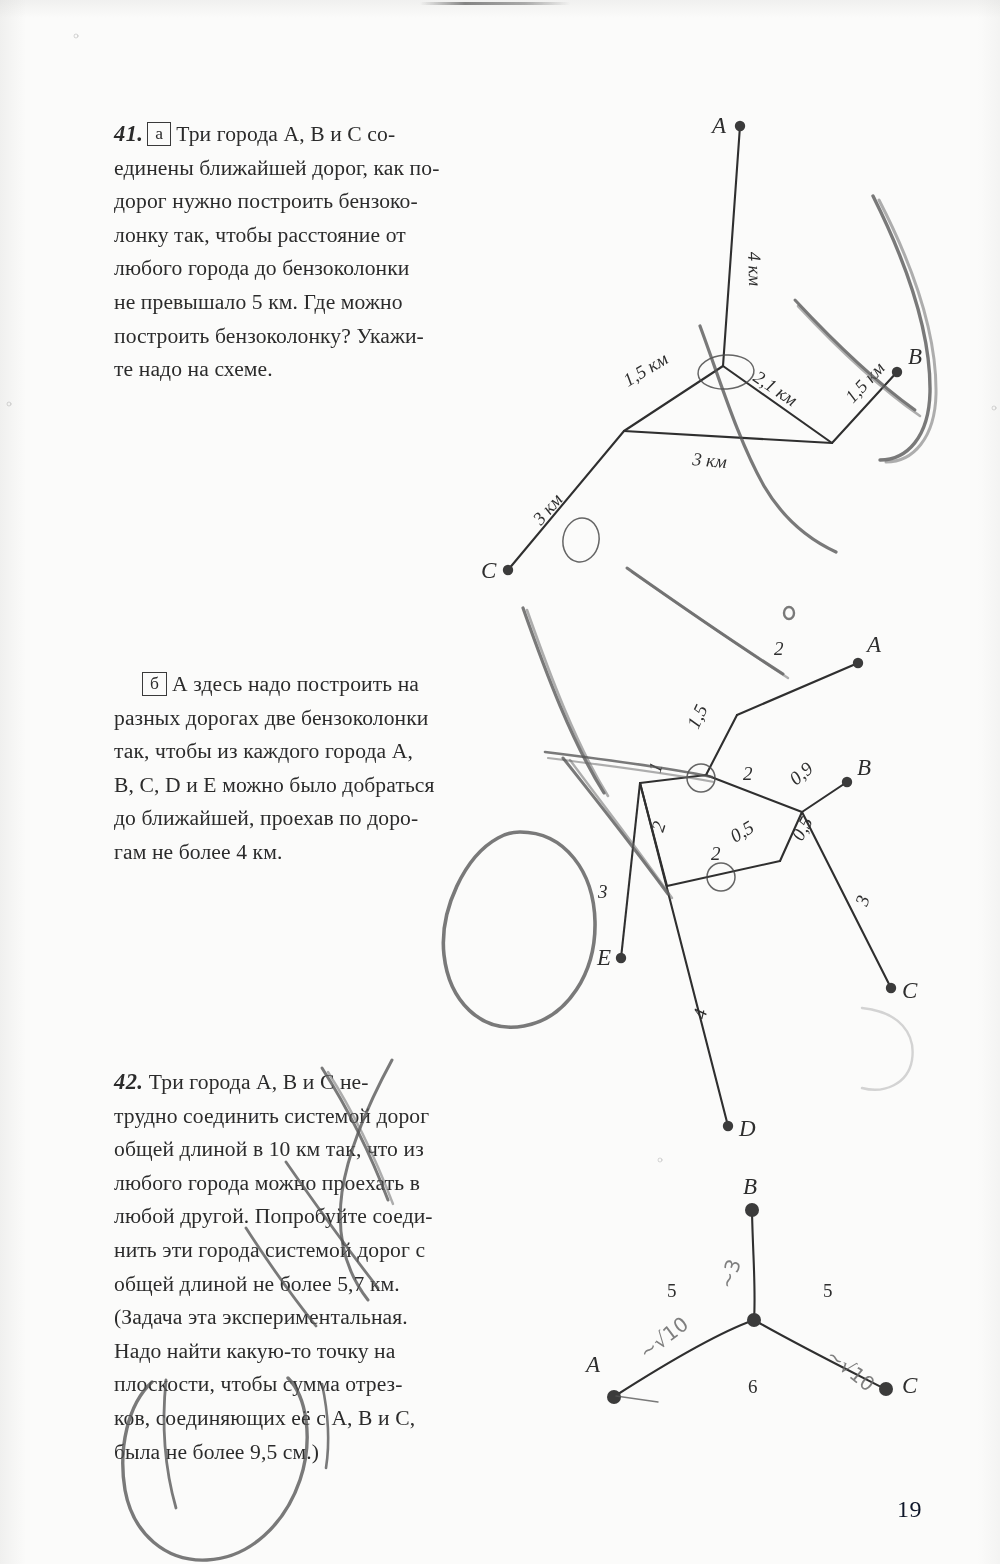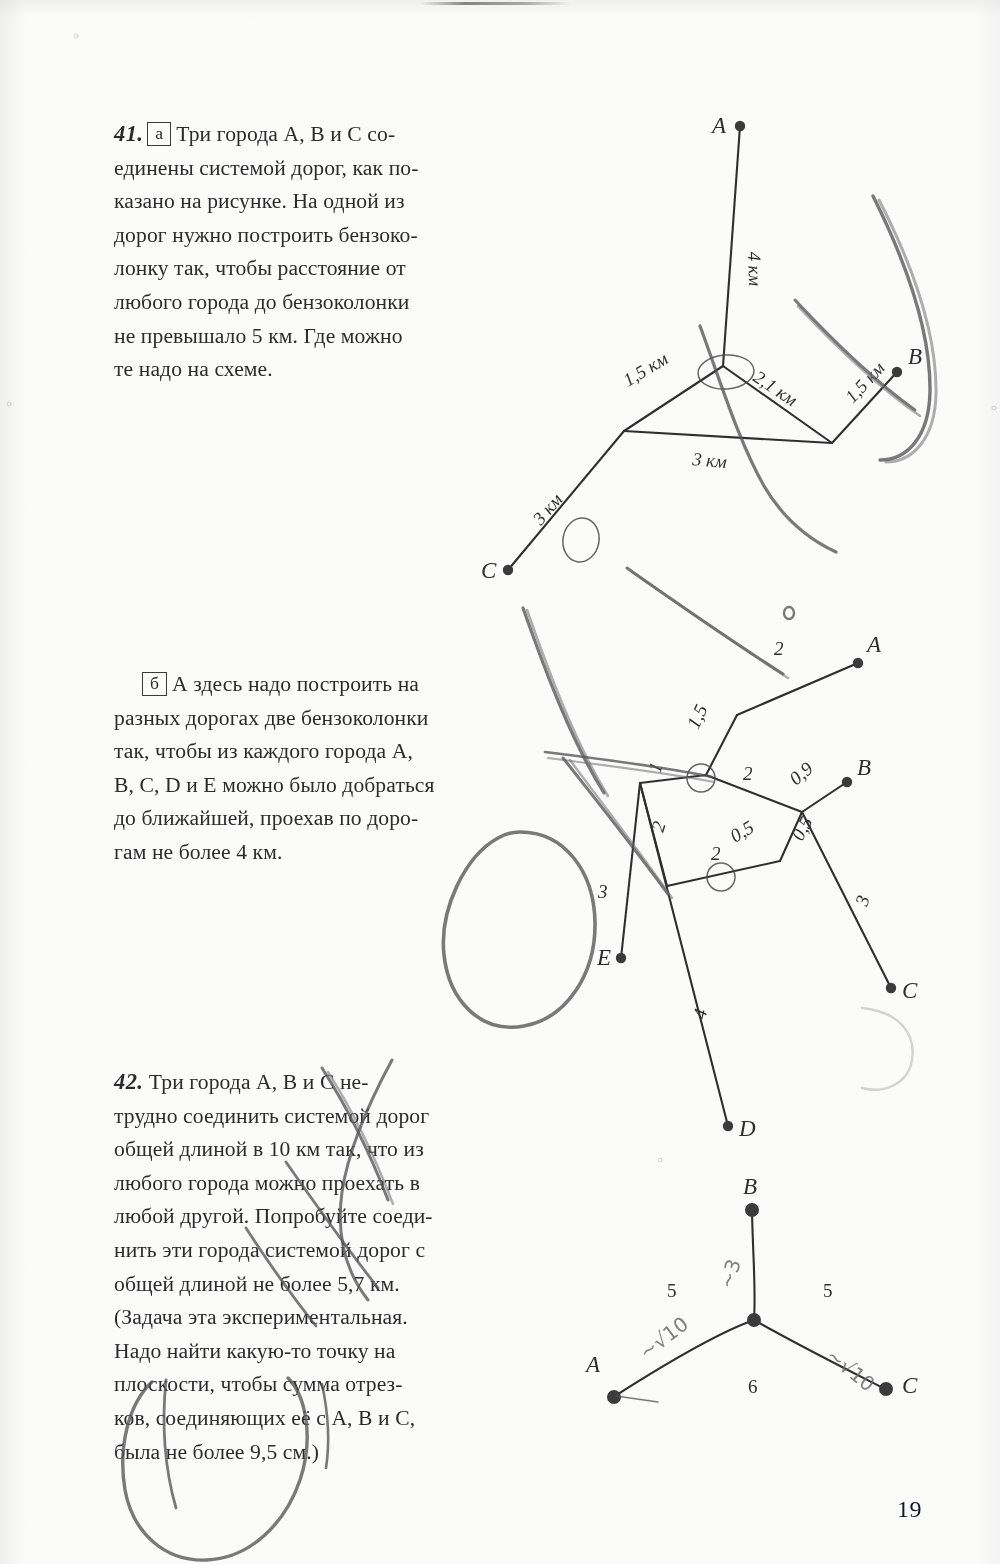--- a/index.html
+++ b/index.html
@@ -147,26 +147,26 @@
 </head>
 <body>
 
 <div id="page">
 
   <div id="paper-tint"></div>
   <div id="scan-edge-top"></div>
 
   <div class="textblock" style="top:117px;">
     <span class="ln"><span class="num">41.</span><span class="boxlet">а</span><span>Три города A, B и C со-</span></span>
-    <span class="ln">единены системой дорог, как по-</span>
-    <span class="ln">казано на рисунке. На одной из</span>
+    <span class="ln">единены ближайшей дорог, как по-</span>
     <span class="ln">дорог нужно построить бензоко-</span>
     <span class="ln">лонку так, чтобы расстояние от</span>
     <span class="ln">любого города до бензоколонки</span>
     <span class="ln">не превышало 5 км. Где можно</span>
+    <span class="ln">построить бензоколонку? Укажи-</span>
     <span class="ln">те надо на схеме.</span>
   </div>
 
   <div class="textblock" style="top:668px;">
     <span class="ln" style="padding-left:24px;"><span class="boxlet">б</span><span>А здесь надо построить на</span></span>
     <span class="ln">разных дорогах две бензоколонки</span>
     <span class="ln">так, чтобы из каждого города A,</span>
     <span class="ln">B, C, D и E можно было добраться</span>
     <span class="ln">до ближайшей, проехав по доро-</span>
     <span class="ln">гам не более 4 км.</span>

